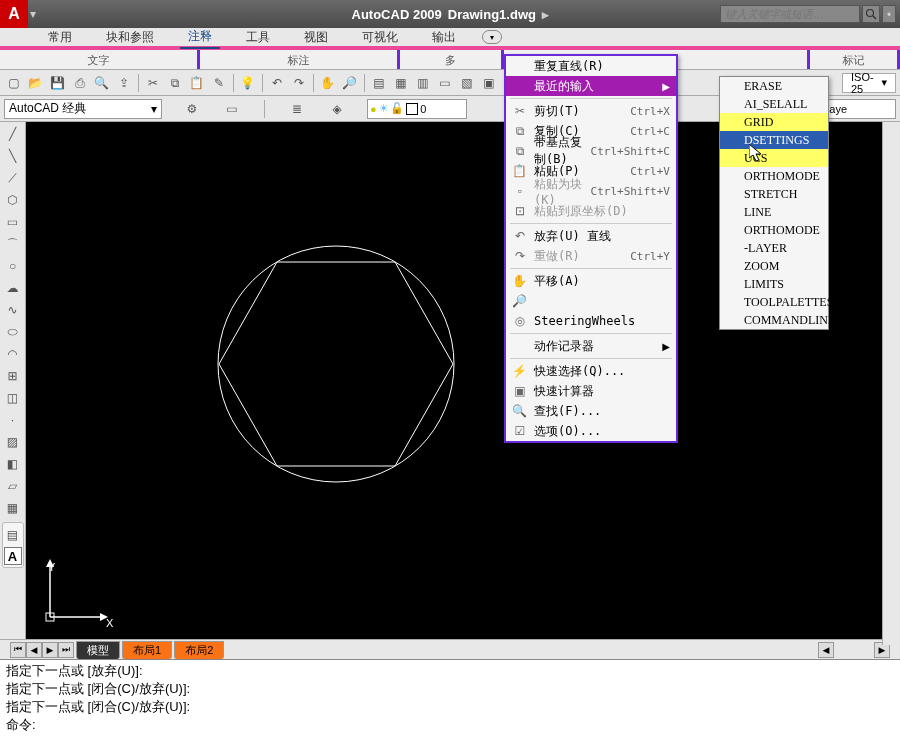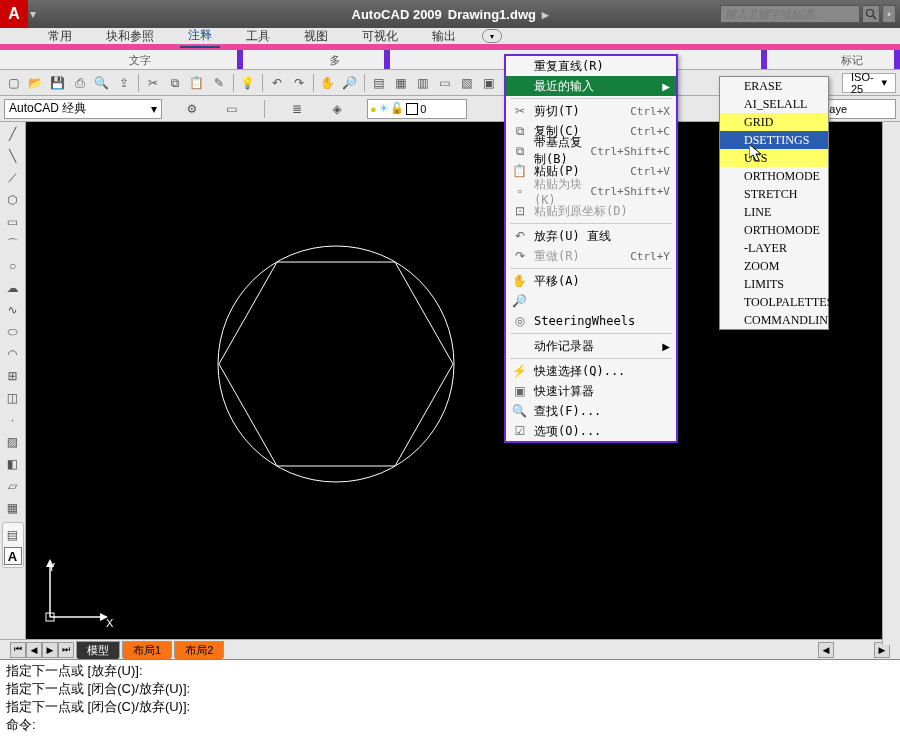--- a/index.html
+++ b/index.html
@@ -9,28 +9,28 @@
 .titlebar { height: 28px; background: linear-gradient(#6a6a6a,#4a4a4a); display: flex; align-items: center; color: #ddd; position: relative; }
 .logo { width: 28px; height: 28px; background: #c00; display: flex; align-items: center; justify-content: center; color: #fff; font-weight: bold; font-size: 16px; }
 .logo-arrow { width: 14px; height: 14px; margin-left: 2px; color: #ccc; }
 .title-center { position: absolute; left: 50%; transform: translateX(-50%); display: flex; align-items: center; gap: 6px; }
 .title-center span { color: #fff; font-size: 13px; font-weight: bold; }
 .title-search { margin-left: auto; display: flex; align-items: center; gap: 2px; margin-right: 4px; }
 .title-search input { width: 140px; height: 18px; background: #888; border: 1px solid #555; color: #333; font-size: 11px; padding: 0 4px; font-style: italic; }
 .title-btn { width: 18px; height: 18px; background: #888; border: 1px solid #555; display: flex; align-items: center; justify-content: center; }
 
 
-.ribbon-tabs { height: 22px; background: #e8e8e8; border-bottom: 6px solid #ec4899; display: flex; align-items: center; padding-left: 40px; gap: 18px; }
+.ribbon-tabs { height: 22px; background: #e8e8e8; border-bottom: 4px solid #ec4899; display: flex; align-items: center; padding-left: 40px; gap: 18px; }
 .ribbon-tab { padding: 2px 8px; color: #333; cursor: pointer; }
 .ribbon-tab.active { color: #1a4a8a; border-bottom: 2px solid #1a4a8a; }
 .ribbon-expand { width: 20px; height: 14px; border: 1px solid #888; border-radius: 8px; display: flex; align-items: center; justify-content: center; font-size: 8px; }
 
 
 .panel-row { height: 20px; background: #f0f0f0; border-bottom: 1px solid #aaa; display: flex; }
-.panel-cell { flex: 1; text-align: center; border-right: 6px solid #6d28d9; line-height: 20px; color: #555; font-size: 11px; margin-left: 43px; }
+.panel-cell { flex: 1; text-align: center; border-right: 3px solid #6d28d9; line-height: 20px; color: #555; font-size: 11px; }
 
 
 .toolbar { height: 26px; background: #e8e8e8; border-bottom: 1px solid #aaa; display: flex; align-items: center; padding: 0 4px; gap: 2px; }
 .tb-ico { width: 20px; height: 20px; display: flex; align-items: center; justify-content: center; border: 1px solid transparent; color: #555; }
 .tb-sep { width: 1px; height: 18px; background: #aaa; margin: 0 2px; }
 .tb-dd { width: 54px; height: 20px; border: 1px solid #aaa; background: #fff; font-size: 11px; padding: 0 8px; display: flex; align-items: center; justify-content: space-between; }
 
 
 .toolbar2 { height: 26px; background: #e8e8e8; border-bottom: 1px solid #aaa; display: flex; align-items: center; padding: 0 4px; gap: 20px; }
 .workspace-dd { width: 158px; height: 20px; border: 1px solid #999; background: #fff; display: flex; align-items: center; padding: 0 4px; font-size: 12px; }
@@ -60,21 +60,21 @@
 .vt-tab.active { background: #333; color: #fff; }
 .vt-scroll { margin-left: auto; margin-right: 10px; display: flex; gap: 40px; }
 
 
 .cmd-area { height: 80px; background: #fff; border-top: 1px solid #888; padding: 2px 6px; font-family: SimSun, monospace; font-size: 13px; overflow: hidden; }
 .cmd-line { white-space: pre; }
 
 
 .ctx-menu { position: absolute; left: 504px; top: 54px; width: 174px; background: #f5f5f5; border: 2px solid #6d28d9; box-shadow: 2px 2px 4px rgba(0,0,0,0.3); z-index: 10; }
 .ctx-item { height: 20px; display: flex; align-items: center; padding: 0 6px; gap: 6px; position: relative; }
-.ctx-item.hl { background: #15803d; color: #fff; }
+.ctx-item.hl { background: #a21caf; color: #fff; }
 .ctx-item.disabled { color: #999; }
 .ctx-ico { width: 16px; height: 16px; display: flex; align-items: center; justify-content: center; color: #666; flex-shrink: 0; }
 .ctx-item.hl .ctx-ico { color: #fff; }
 .ctx-label { flex: 1; font-family: SimSun, monospace; }
 .ctx-short { font-family: monospace; font-size: 11px; color: #666; }
 .ctx-arrow { font-size: 10px; }
 .ctx-sep { height: 1px; background: #ccc; margin: 2px 4px; }
 
 
 .sub-menu { position: absolute; left: 719px; top: 76px; width: 110px; background: #f5f5f5; border: 1px solid #888; box-shadow: 2px 2px 4px rgba(0,0,0,0.3); z-index: 11; }
@@ -119,20 +119,21 @@
   <div class="ribbon-tab active">注释</div>
   <div class="ribbon-tab">工具</div>
   <div class="ribbon-tab">视图</div>
   <div class="ribbon-tab">可视化</div>
   <div class="ribbon-tab">输出</div>
   <div class="ribbon-expand">▾</div>
 </div>
 
 <div class="panel-row">
   <div class="panel-cell" style="flex:0 0 200px">文字</div>
+  <div class="panel-cell" style="flex:0 0 200px">标注</div>
   <div class="panel-cell" style="flex:0 0 104px">多</div>
   <div class="panel-cell" style="flex:1"></div>
   <div class="panel-cell" style="flex:0 0 90px">标记</div>
 </div>
 
 <div class="toolbar">
   <div class="tb-ico">▢</div>
   <div class="tb-ico">📂</div>
   <div class="tb-ico">💾</div>
   <div class="tb-ico">⎙</div>

